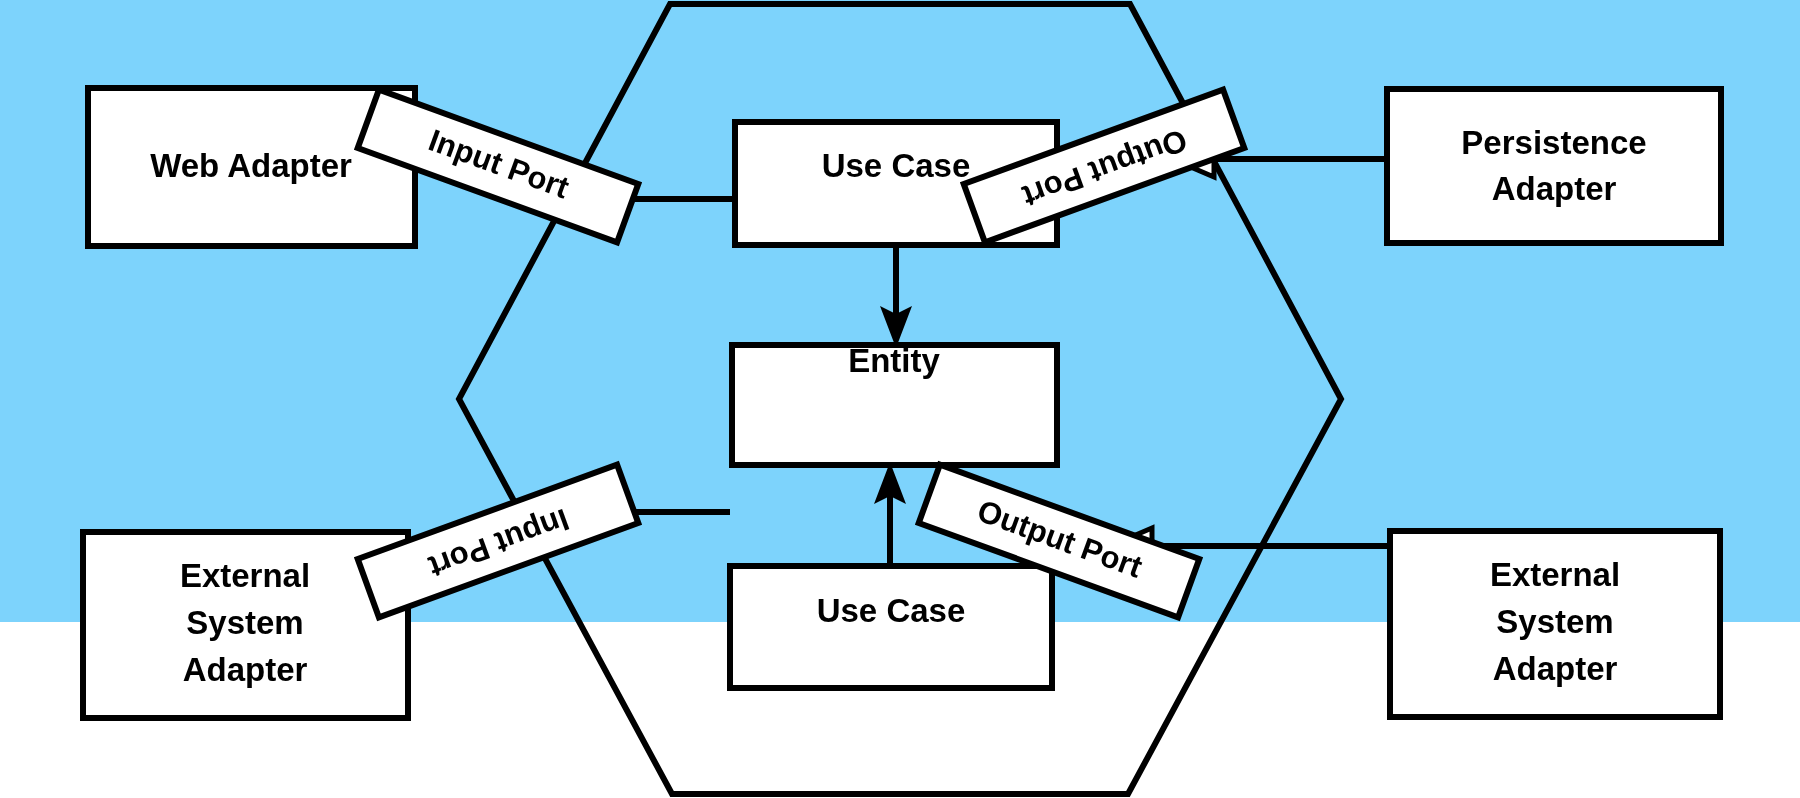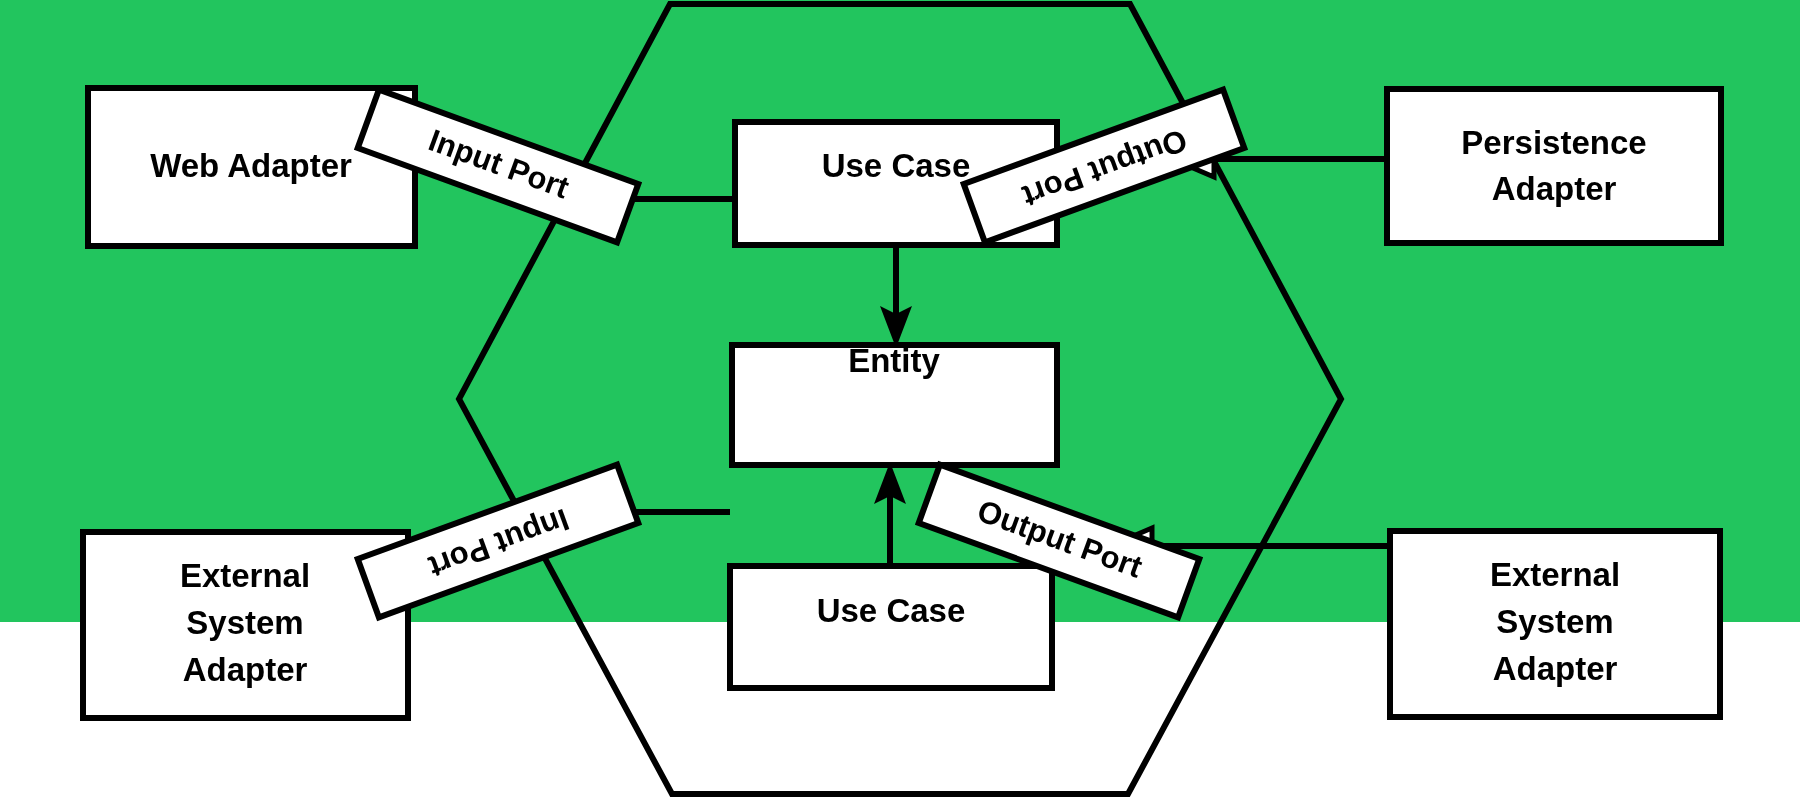--- a/index.html
+++ b/index.html
@@ -10,21 +10,21 @@
   body {
     width: 1800px;
     height: 798px;
     overflow: hidden;
     font-family: "Liberation Sans", sans-serif;
   }
   #diagram-root {
     position: relative;
     width: 1800px;
     height: 622px;
-    background: #22c55e;
+    background: #7dd3fc;
   }
   svg#hex-diagram {
     display: block;
     width: 1800px;
     height: 798px;
   }
   .box-shape {
     fill: #ffffff;
     stroke: #000000;
     stroke-width: 6;

